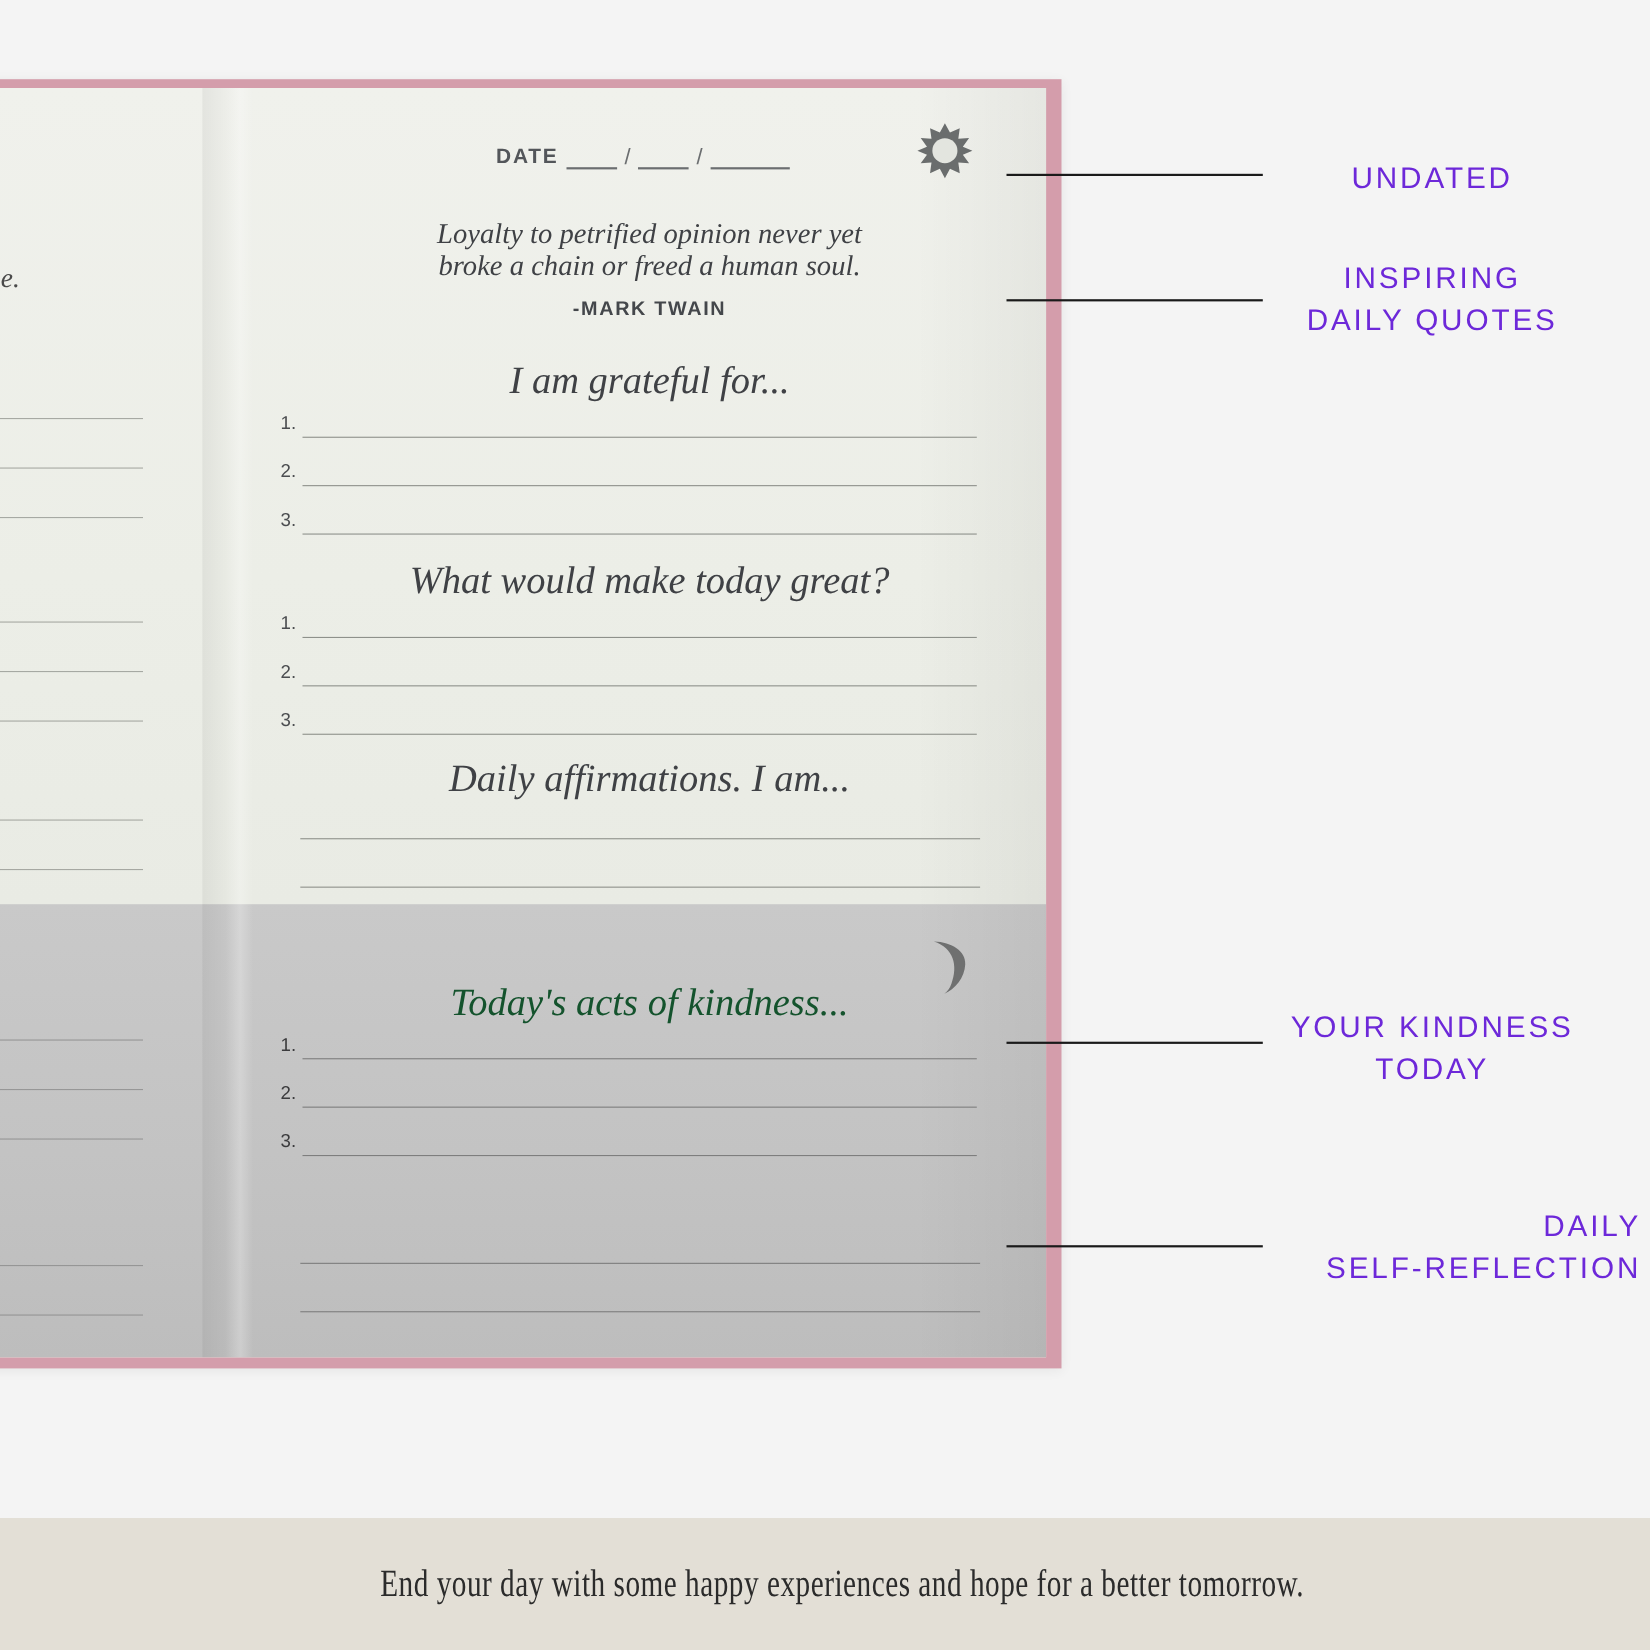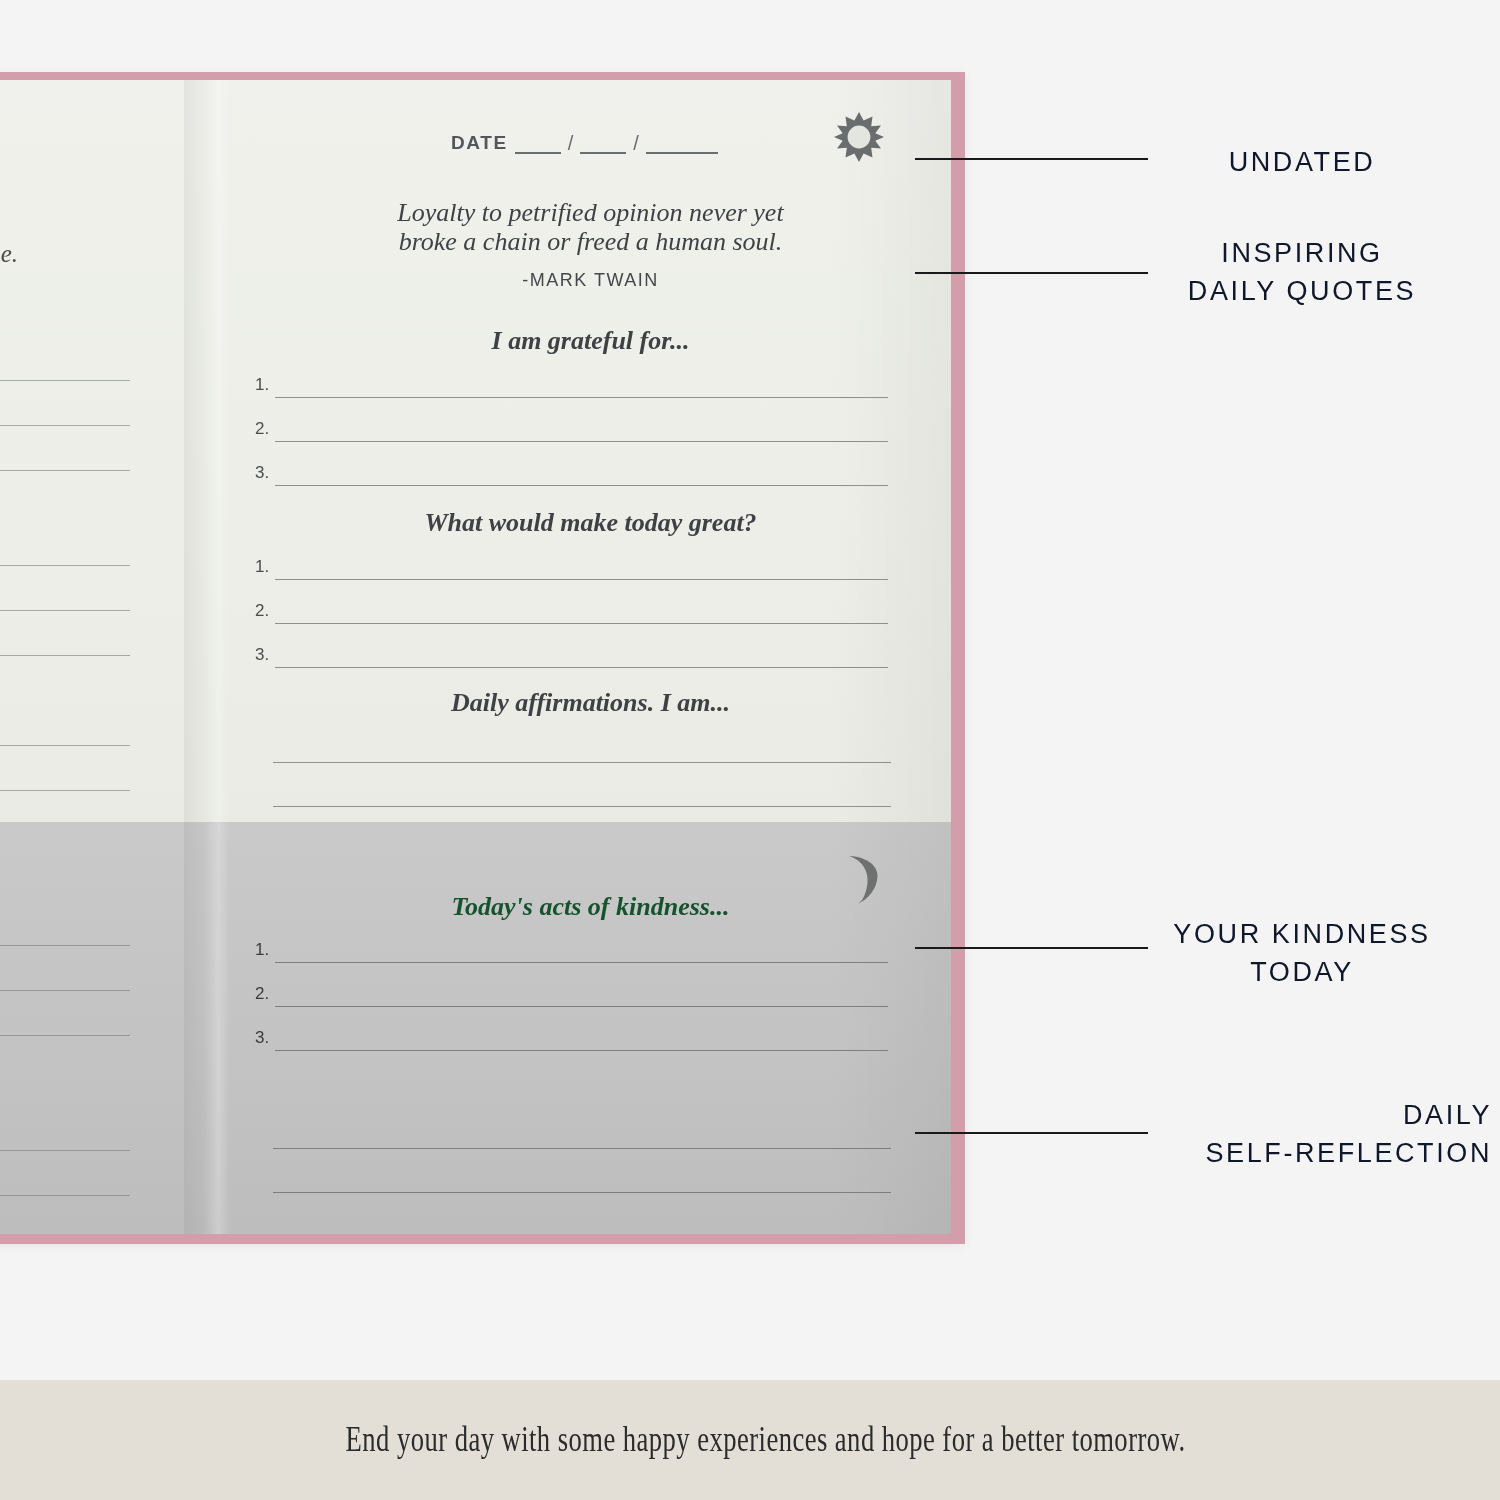--- a/index.html
+++ b/index.html
@@ -99,27 +99,27 @@
 
   .quote{
     position:absolute;left:0;right:0;top:118px;text-align:center;
     font-family:"Liberation Serif", serif;
     font-style:italic;font-size:26px;line-height:1.12;color:#3f4145;
   }
   .quote-line2{display:block;}
   .quote-author{
     position:absolute;left:0;right:0;top:190px;text-align:center;
     font-family:"Liberation Sans", sans-serif;
-    font-size:18px;font-weight:400;letter-spacing:1.5px;color:#44474b;
+    font-size:18px;font-weight:700;letter-spacing:1.5px;color:#44474b;
   }
 
   .prompt{
     position:absolute;left:0;right:0;text-align:center;
     font-family:"Liberation Serif", serif;
-    font-style:italic;font-size:26px;color:#3f4145;font-weight:bold;
+    font-style:italic;font-size:35px;color:#3f4145;
   }
   .prompt.gray{color:#14532d;}
 
   .lines{position:absolute;left:0;right:0;}
   .line-row{position:relative;height:44px;}
   .line-num{
     position:absolute;left:25px;top:10px;
     font-family:"Liberation Sans", sans-serif;
     font-size:17px;color:#4b4d50;
   }
@@ -132,21 +132,21 @@
   .gray .line-num{color:#3b3b3d;}
 
   
   .leader{
     position:absolute;height:0;border-top:2px solid #1a1a1a;
   }
   .callout{
     position:absolute;
     font-family:"Liberation Sans", sans-serif;
     font-size:27px;font-weight:300;letter-spacing:2.6px;
-    color:#0f172a;text-align:center;line-height:1.42;
+    color:#6d28d9;text-align:center;line-height:1.42;
     width:380px;
   }
 
   
   #caption-bar{
     position:absolute;left:0;bottom:0;width:1500px;height:120px;
     background:#e3dfd6;
     display:flex;align-items:center;justify-content:center;padding-left:16px;
   }
   #caption-text{

